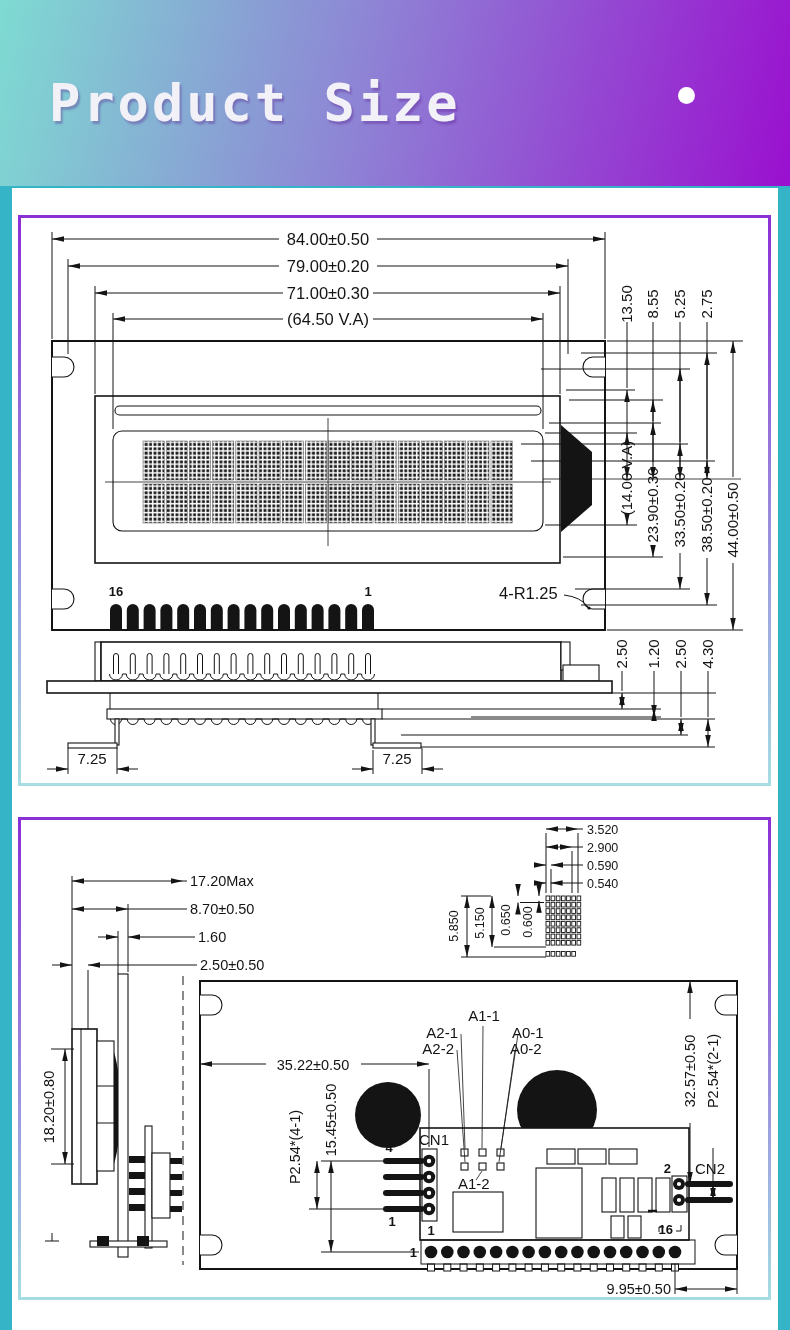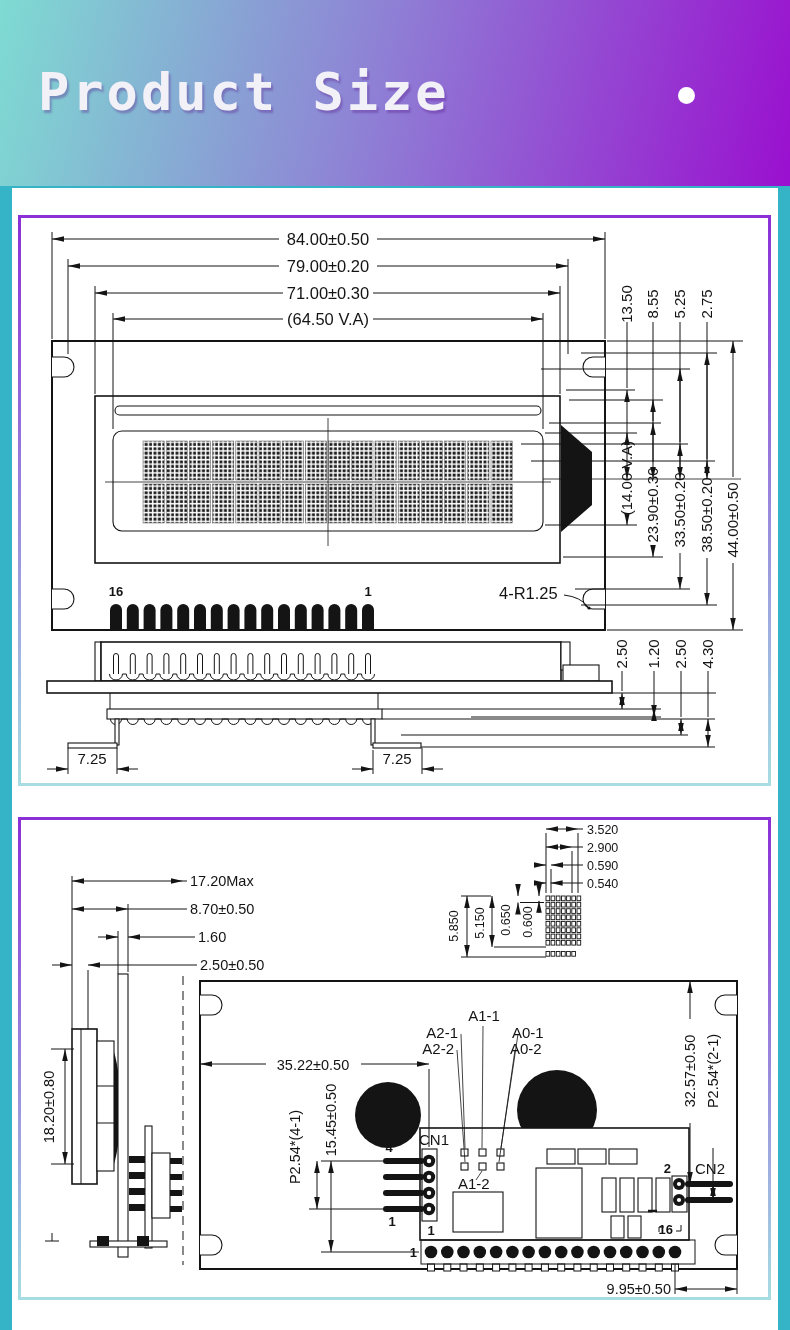--- a/index.html
+++ b/index.html
@@ -1,18 +1,18 @@
 <!DOCTYPE html>
 <html><head>
 <meta charset="utf-8">
 <style>
   html,body{margin:0;padding:0}
   body{width:790px;height:1330px;position:relative;background:#35b4c8;font-family:"Liberation Sans",sans-serif;overflow:hidden}
   .header{position:absolute;left:0;top:0;width:790px;height:186px;background:linear-gradient(102deg,#7edbd2 0%,#8e83d5 46%,#9a10cf 100%)}
-  .title{position:absolute;left:34px;top:58px;margin:4px;font-family:"DejaVu Sans Mono",monospace;font-weight:bold;font-size:52px;color:#f2f1f8;letter-spacing:3px;text-shadow:2px 3px 2px rgba(90,30,140,.35)}
+  .title{position:absolute;left:34px;top:58px;margin:15px;font-family:"DejaVu Sans Mono",monospace;font-weight:bold;font-size:52px;color:#f2f1f8;letter-spacing:3px;text-shadow:2px 3px 2px rgba(90,30,140,.35)}
   .dot{position:absolute;left:678px;top:87px;width:17px;height:17px;border-radius:50%;background:#ffffff}
   .card{position:absolute;left:12px;top:188px;width:766px;height:1142px;background:#ffffff}
   .panel{position:absolute;padding:3px;background:linear-gradient(180deg,#8b2fd7,#a6dde2)}
   .panel .inner{background:#fff}
   #p1{left:18px;top:215px}
   #p2{left:18px;top:817px}
   svg{display:block}
   svg text{font-family:"Liberation Sans",sans-serif;fill:#141414;font-size:15px}
   .t16{font-size:16.5px}
   .t14{font-size:14.5px}

